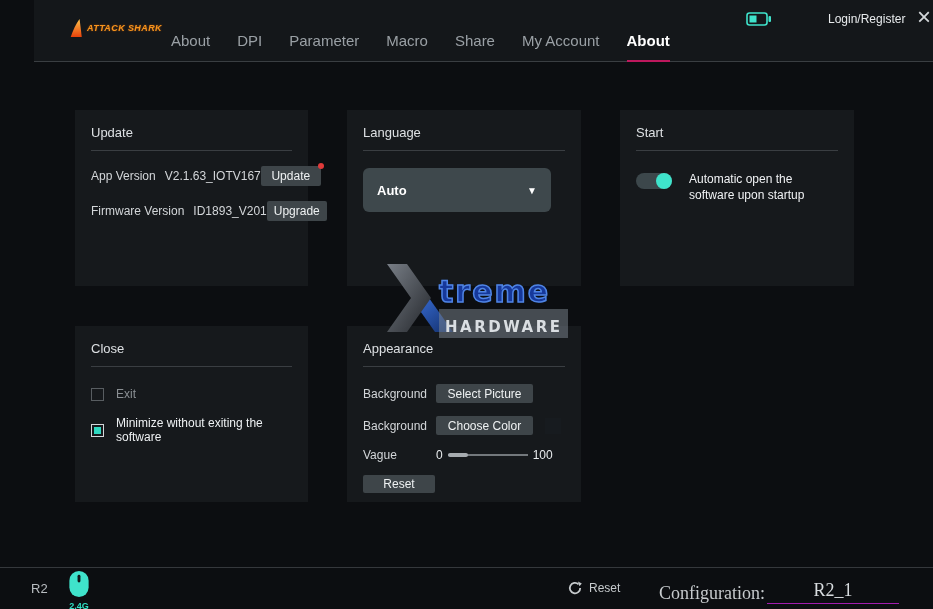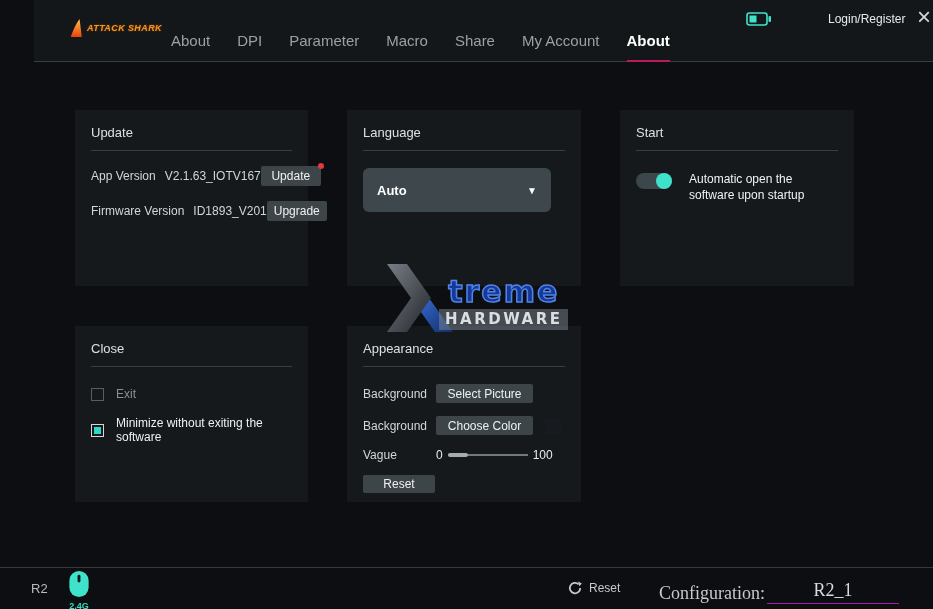--- a/index.html
+++ b/index.html
@@ -69,25 +69,25 @@
   .swatch{width:16px;height:16px;background:#171b1f;margin-left:12px;}
   .vague-wrap{display:flex;align-items:center;gap:5px;color:#e8ebed;}
   .v-num{font-size:12px;}
   .slider{position:relative;width:80px;height:8px;cursor:pointer;}
   .slider .track{position:absolute;top:3px;left:0;width:80px;height:2px;background:#73787c;}
   .slider .knob{position:absolute;top:2px;left:0;width:20px;height:4px;border-radius:2px;background:#a6abaf;}
   .reset-btn{display:block;width:72px;height:18px;margin-top:13px;}
 
   
   .watermark{position:absolute;left:383px;top:262px;z-index:6;display:flex;pointer-events:none;}
-  .wm-text{display:flex;flex-direction:column;margin-left:-16px;margin-top:15px;align-items:center;}
+  .wm-text{display:flex;flex-direction:column;margin-left:-16px;margin-top:15px;}
   .wm-treme{font-family:"DejaVu Sans",sans-serif;font-size:30px;font-weight:700;letter-spacing:2px;
     line-height:1;color:#16389a;-webkit-text-stroke:1.5px #4f84e4;text-shadow:0 0 1px #4f84e4;}
   .wm-hardware{font-family:"DejaVu Sans",sans-serif;font-size:15px;font-weight:700;letter-spacing:2.5px;
-    color:#dadee2;background:rgba(125,135,145,.5);padding:1px 6px 2px 6px;margin-top:2px;width:max-content;}
+    color:#dadee2;background:rgba(125,135,145,.5);padding:9px 6px 2px 6px;margin-top:2px;width:max-content;}
 
   
   .footer{position:absolute;left:0;top:567px;width:933px;height:42px;background:#0c0e11;
     border-top:1px solid #35383c;box-sizing:border-box;}
   .profile-name{position:absolute;left:31px;top:13px;font-size:13px;color:#b9bdc1;}
   .mouse-wrap{position:absolute;left:64px;top:3px;width:30px;text-align:center;}
   .conn-label{font-size:9px;font-weight:700;color:#2fe0c4;line-height:1;margin-top:1px;}
   .reset-group{position:absolute;left:568px;top:13px;display:flex;align-items:center;gap:7px;
     font-size:12px;color:#c6cacd;cursor:pointer;}
   .config-group{position:absolute;left:659px;top:12px;display:flex;align-items:flex-end;font-size:18px;color:#c6cacd;font-family:Liberation Serif, serif;}

